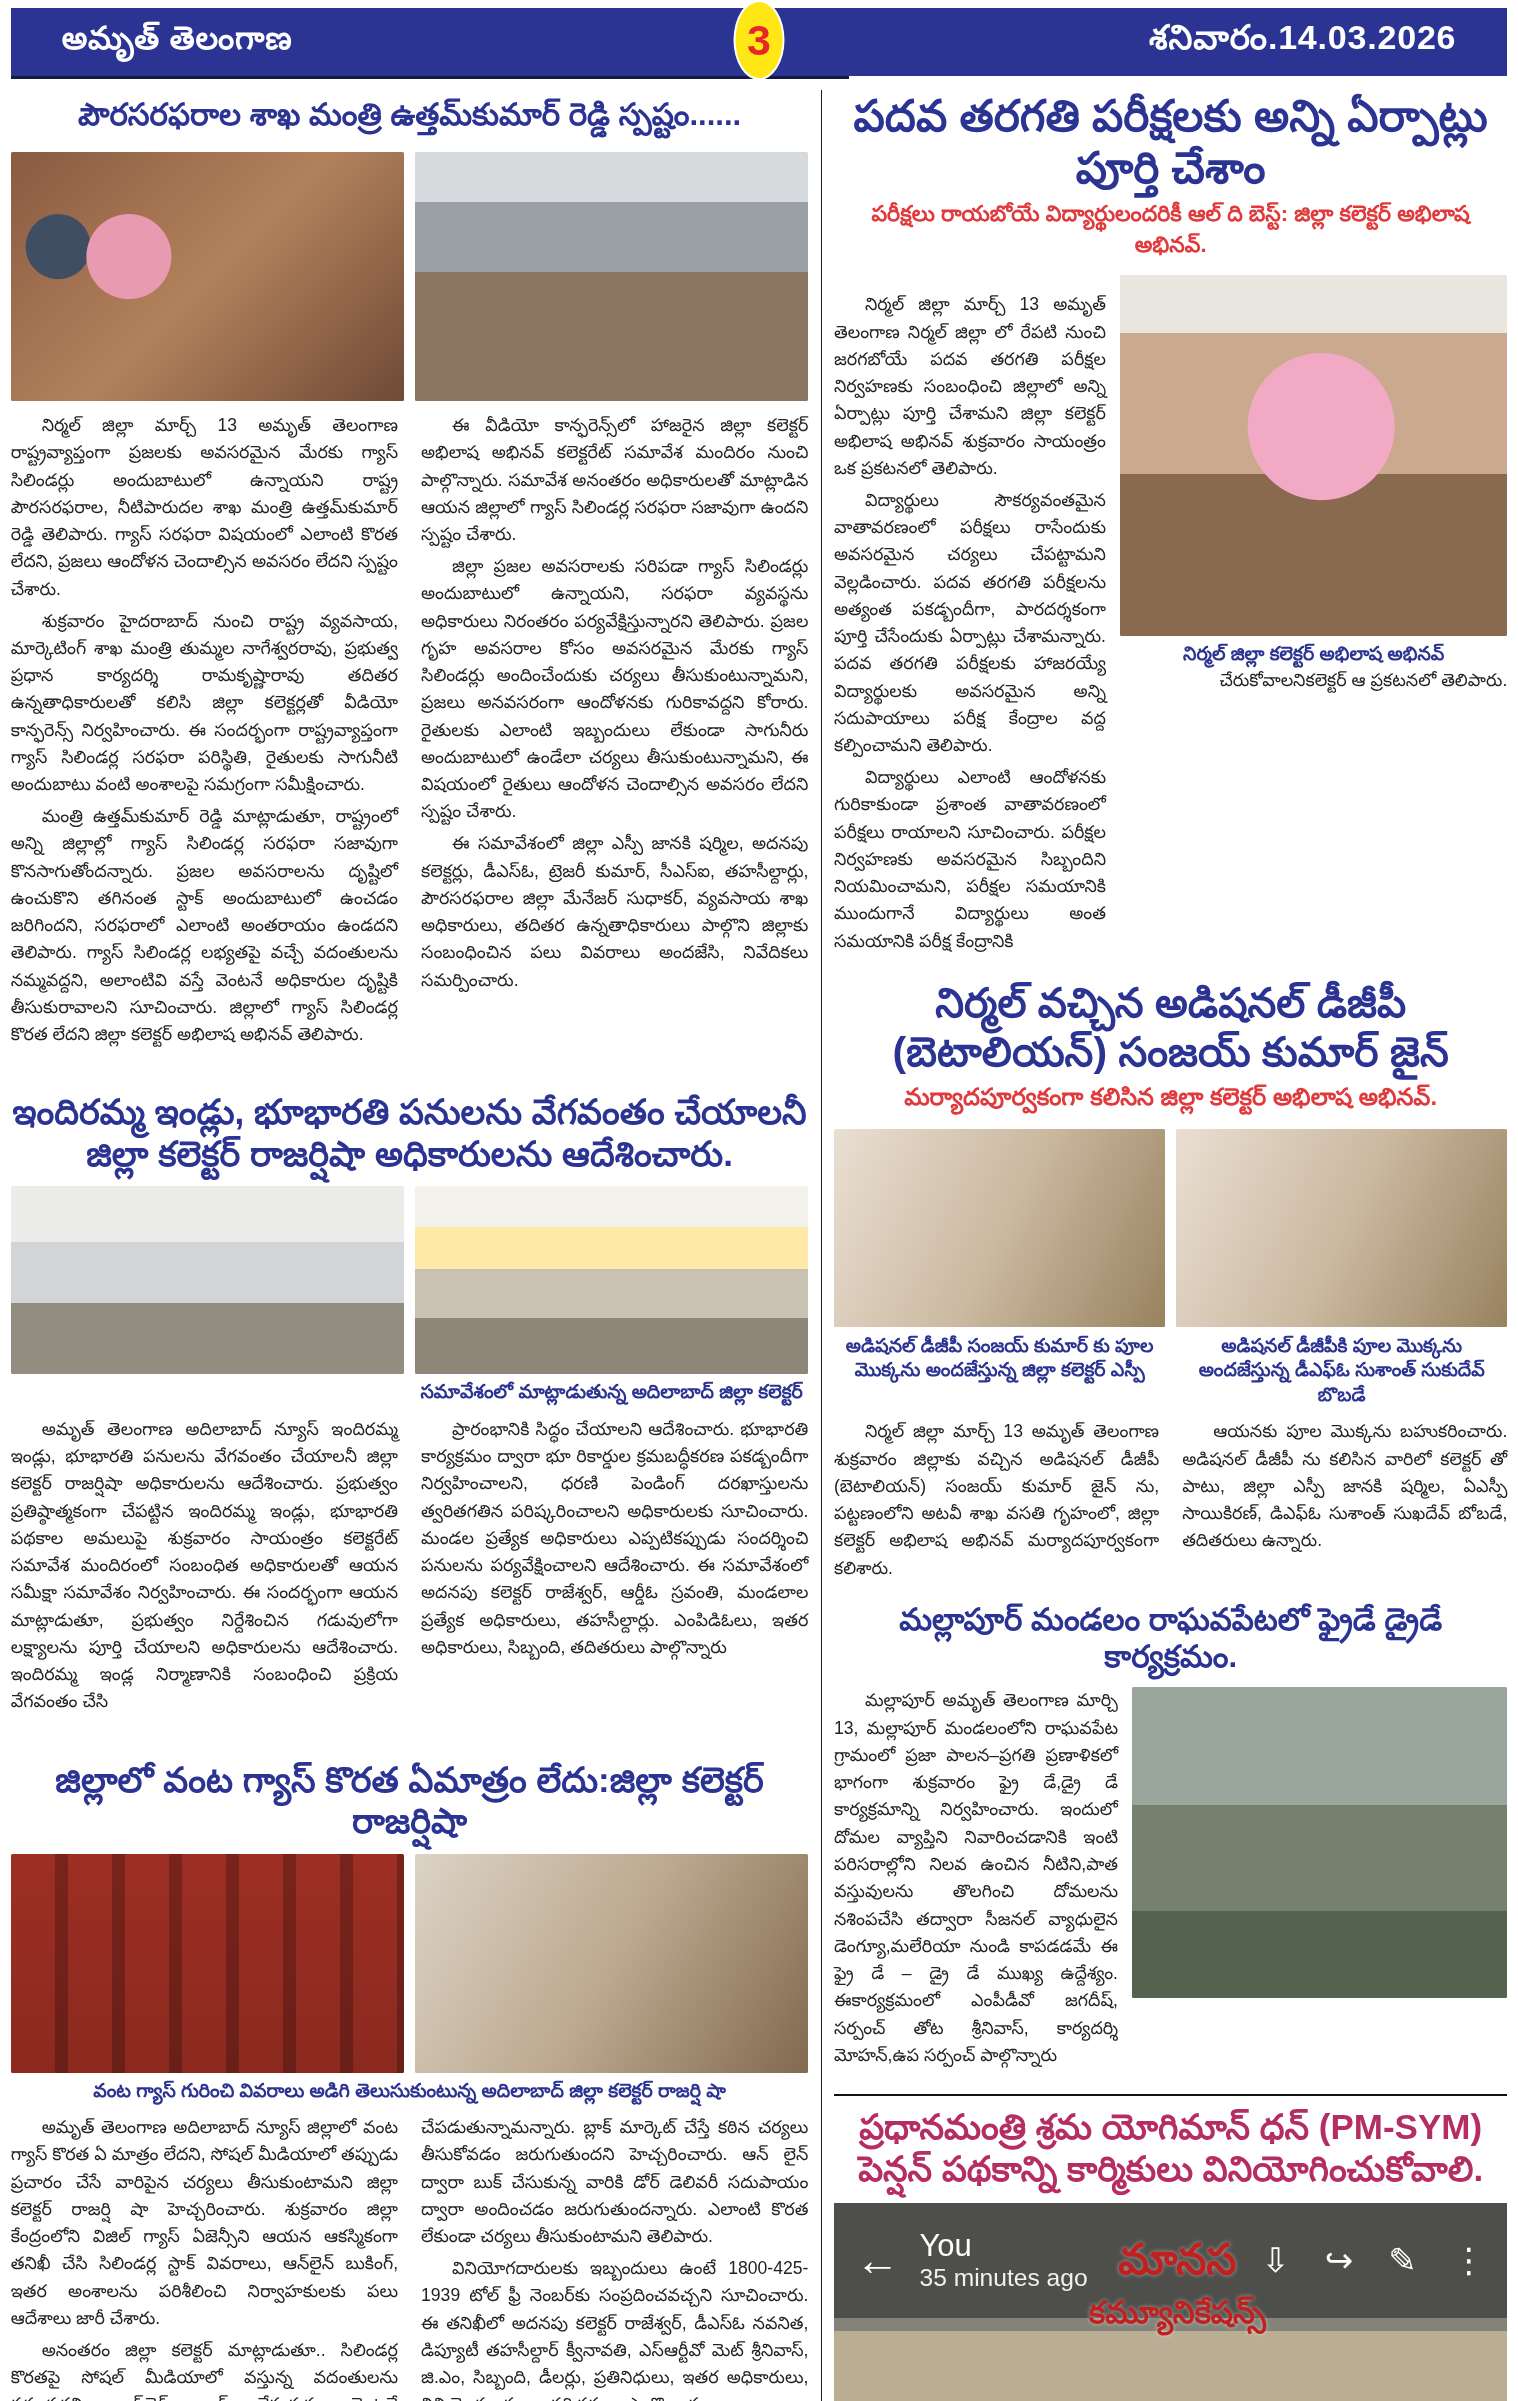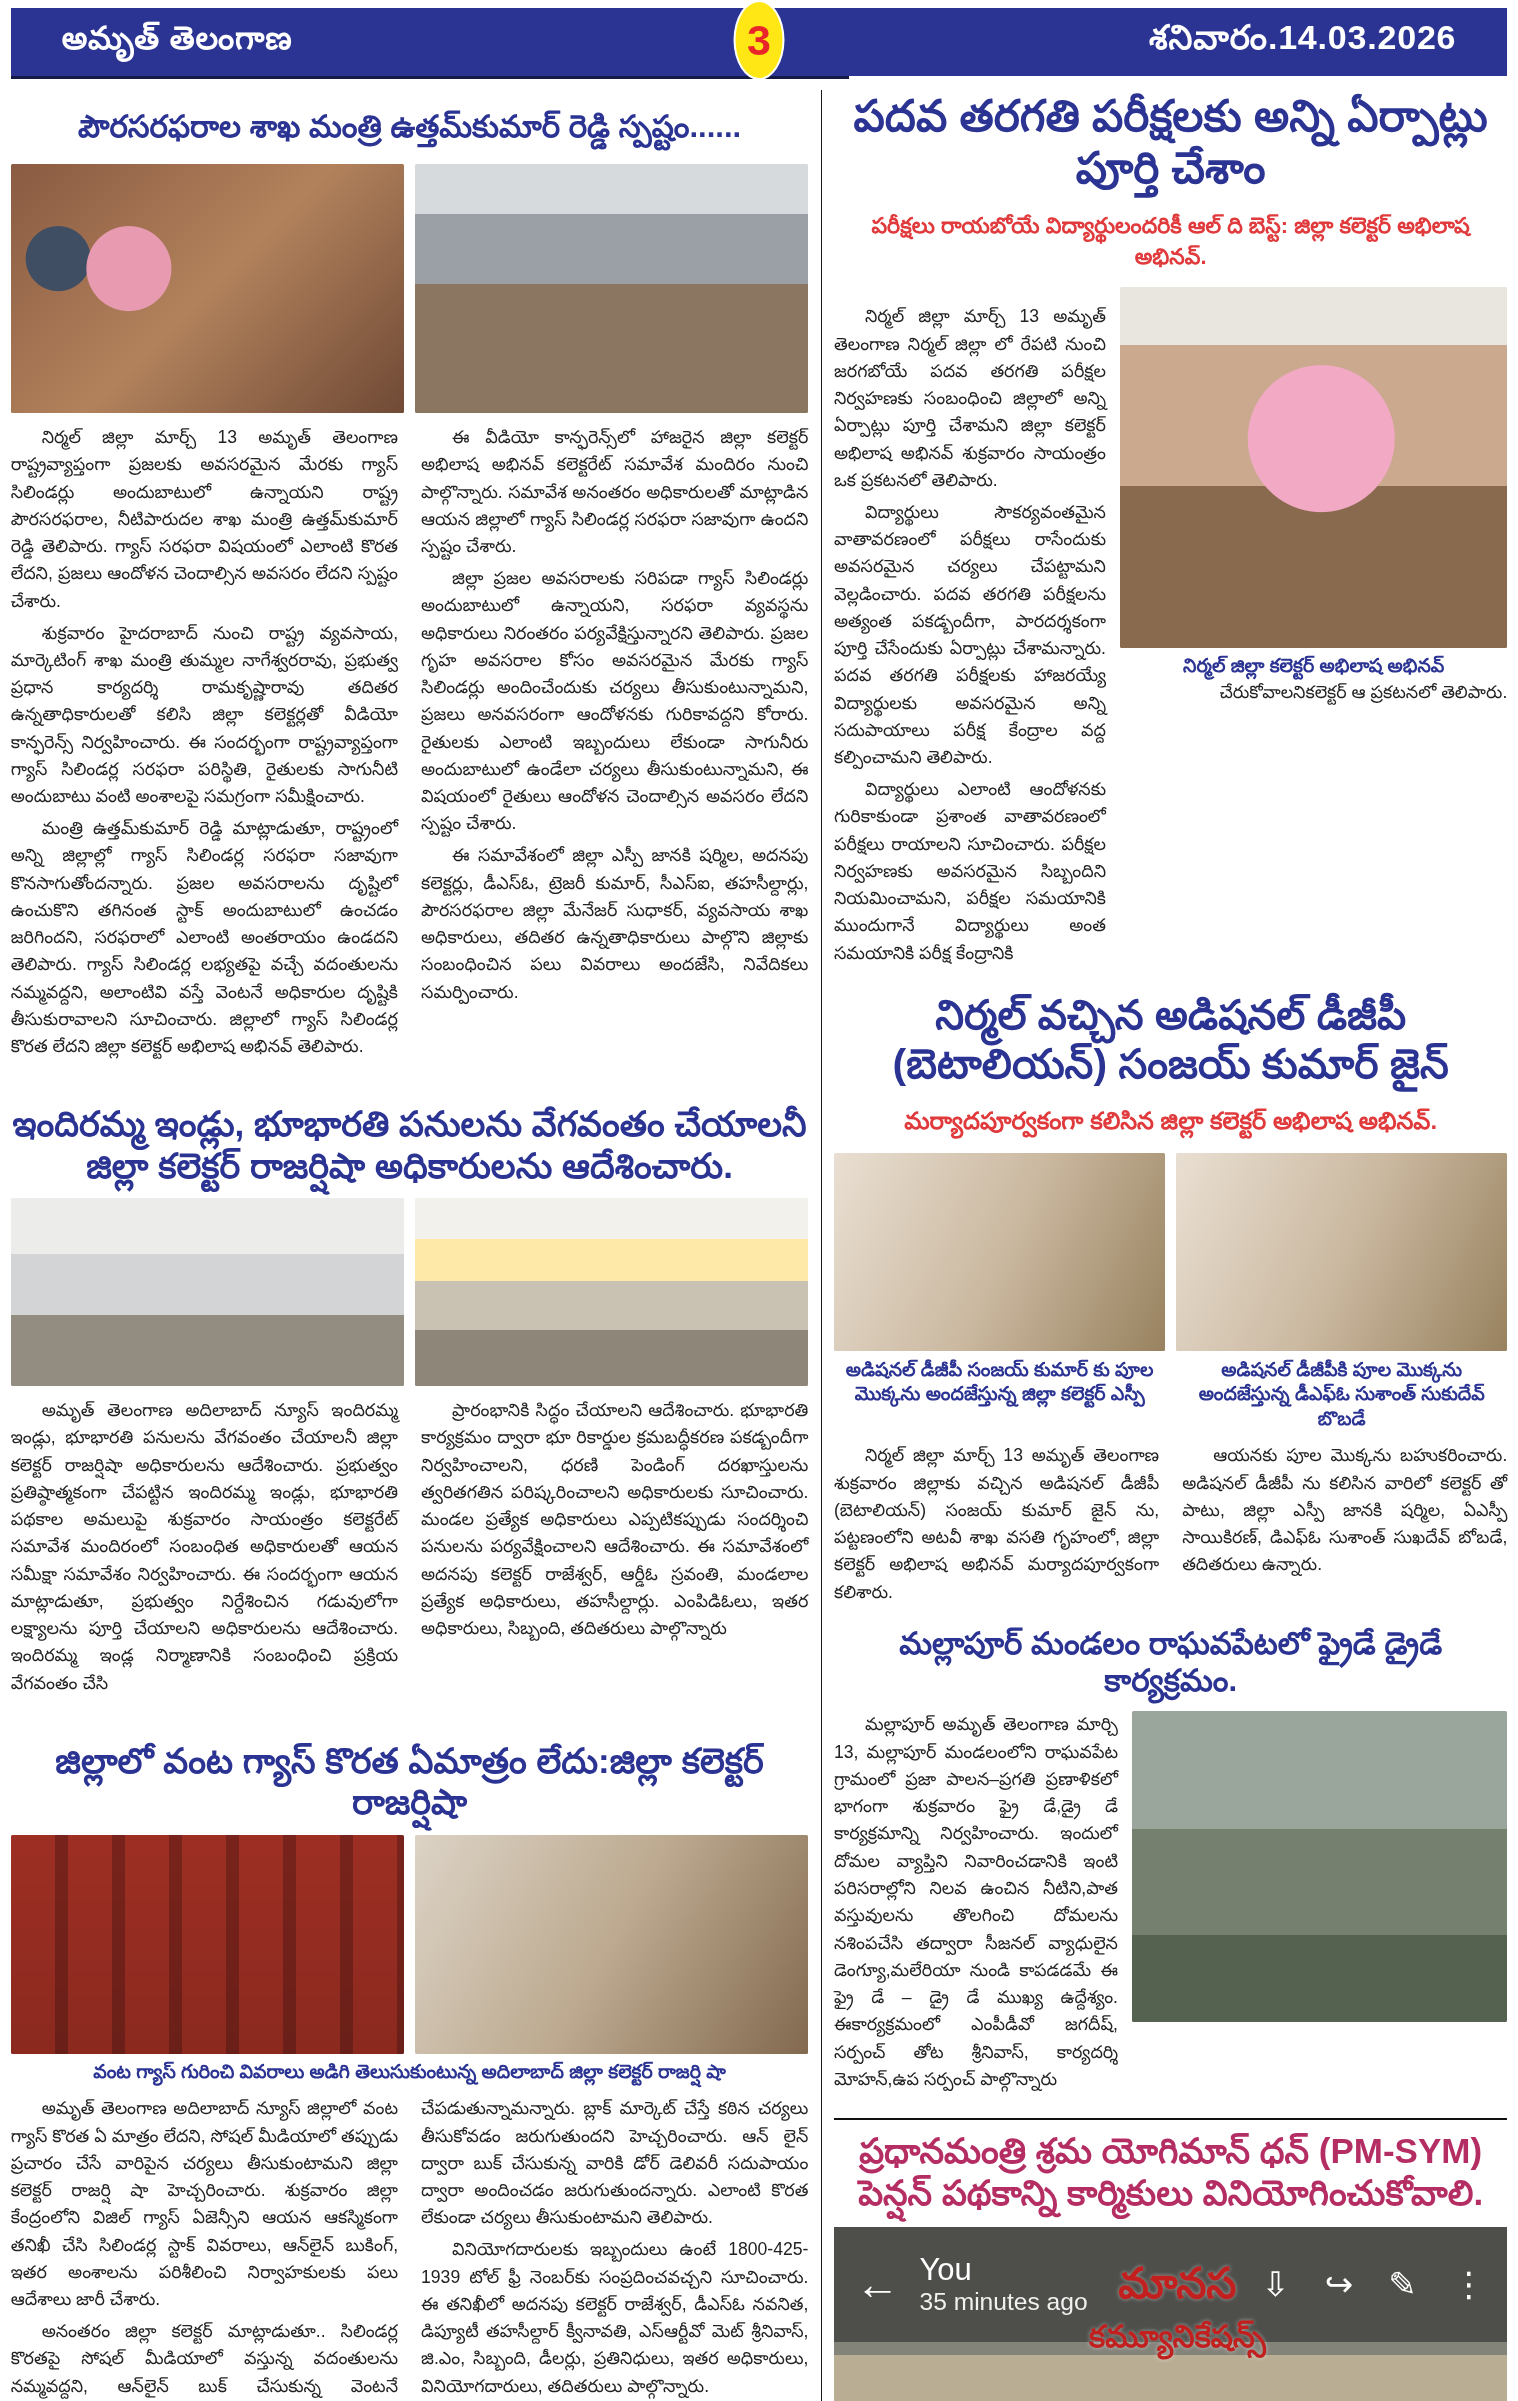--- a/index.html
+++ b/index.html
@@ -40,21 +40,21 @@
 
   article { margin-bottom:20px; }
 
   
   .hl { text-align:center; font-weight:bold; line-height:1.18; }
   .hl-red      { color:#d21f26; font-size:49px; }
   .hl-blue-lg  { color:#2b3493; font-size:44px; }
   .hl-blue-md  { color:#2b3493; font-size:35px;margin-top:43px; }
   .hl-blue-sm  { color:#2b3493; font-size:32px; }
   .hl-magenta  { color:#b52e63; font-size:35px; }
-  .sub { text-align:center; font-weight:bold; margin-top:19px; }
+  .sub { text-align:center; font-weight:bold; margin-top:7px; }
   .sub-blue { color:#2b3493; font-size:31px; }
   .sub-red  { color:#e03a3c; font-size:22px; }
 
   
   .photo-row { display:flex; gap:10.7px; margin-top:12.3px; }
   .photo { border-radius:1.5px; flex:1; }
   .caption-row { display:flex; gap:10.7px; margin-top:6.1px; }
   .caption { flex:1; text-align:center; color:#2b3493; font-weight:bold; font-size:19px; line-height:1.3; }
 
   .ph-l1a { height:249px;
@@ -147,20 +147,24 @@
           <p>ఈ సమావేశంలో జిల్లా ఎస్పీ జానకి షర్మిల, అదనపు కలెక్టర్లు, డీఎస్ఓ, ట్రెజరీ కుమార్, సీఎస్ఐ, తహసీల్దార్లు, పౌరసరఫరాల జిల్లా మేనేజర్ సుధాకర్, వ్యవసాయ శాఖ అధికారులు, తదితర ఉన్నతాధికారులు పాల్గొని జిల్లాకు సంబంధించిన పలు వివరాలు అందజేసి, నివేదికలు సమర్పించారు.</p>
         </div>
       </article>
 
       <article>
         <h1 class="hl hl-blue-md">ఇందిరమ్మ ఇండ్లు, భూభారతి పనులను వేగవంతం చేయాలనీ జిల్లా కలెక్టర్ రాజర్షిషా అధికారులను ఆదేశించారు.</h1>
         <div class="photo-row">
           <div class="photo ph-l2a"></div>
           <div class="photo ph-l2b"></div>
         </div>
+        <div class="caption-row">
+          <div class="caption"></div>
+          <div class="caption">సమావేశంలో మాట్లాడుతున్న అదిలాబాద్ జిల్లా కలెక్టర్</div>
+        </div>
         <div class="body-text two-col">
           <p>అమృత్ తెలంగాణ అదిలాబాద్ న్యూస్ ఇందిరమ్మ ఇండ్లు, భూభారతి పనులను వేగవంతం చేయాలనీ జిల్లా కలెక్టర్ రాజర్షిషా అధికారులను ఆదేశించారు. ప్రభుత్వం ప్రతిష్ఠాత్మకంగా చేపట్టిన ఇందిరమ్మ ఇండ్లు, భూభారతి పథకాల అమలుపై శుక్రవారం సాయంత్రం కలెక్టరేట్ సమావేశ మందిరంలో సంబంధిత అధికారులతో ఆయన సమీక్షా సమావేశం నిర్వహించారు. ఈ సందర్భంగా ఆయన మాట్లాడుతూ, ప్రభుత్వం నిర్దేశించిన గడువులోగా లక్ష్యాలను పూర్తి చేయాలని అధికారులను ఆదేశించారు. ఇందిరమ్మ ఇండ్ల నిర్మాణానికి సంబంధించి ప్రక్రియ వేగవంతం చేసి</p>
           <p>ప్రారంభానికి సిద్ధం చేయాలని ఆదేశించారు. భూభారతి కార్యక్రమం ద్వారా భూ రికార్డుల క్రమబద్ధీకరణ పకడ్బందీగా నిర్వహించాలని, ధరణి పెండింగ్ దరఖాస్తులను త్వరితగతిన పరిష్కరించాలని అధికారులకు సూచించారు. మండల ప్రత్యేక అధికారులు ఎప్పటికప్పుడు సందర్శించి పనులను పర్యవేక్షించాలని ఆదేశించారు. ఈ సమావేశంలో అదనపు కలెక్టర్ రాజేశ్వర్, ఆర్డీఓ స్రవంతి, మండలాల ప్రత్యేక అధికారులు, తహసీల్దార్లు. ఎంపిడిఓలు, ఇతర అధికారులు, సిబ్బంది, తదితరులు పాల్గొన్నారు</p>
         </div>
       </article>
 
       <article>
         <h1 class="hl hl-blue-md">జిల్లాలో వంట గ్యాస్ కొరత ఏమాత్రం లేదు:జిల్లా కలెక్టర్ రాజర్షిషా</h1>
         <div class="photo-row">
           <div class="photo ph-l3a"></div>

